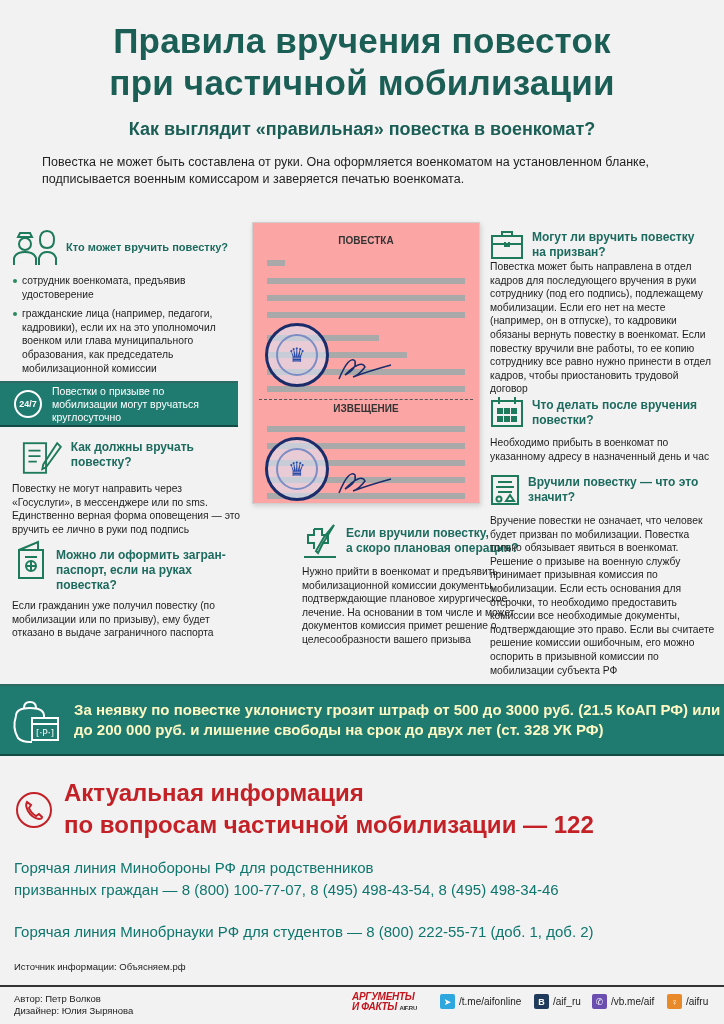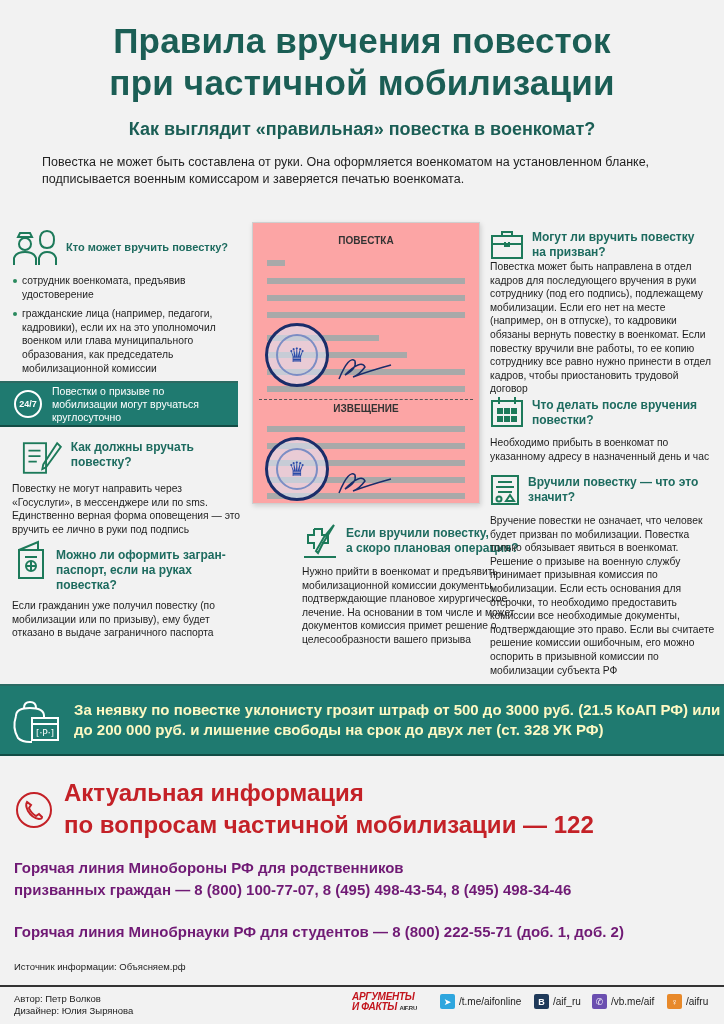--- a/index.html
+++ b/index.html
@@ -19,21 +19,21 @@
   .doc { left: 252px; top: 222px; width: 228px; height: 282px; background: #fca5a5; border: 1px solid #cfcfcf; box-shadow: 1px 2px 5px rgba(0,0,0,0.15); }
   .doc .head { position: absolute; left: 0; width: 100%; text-align: center; font-weight: bold; font-size: 10px; color: #333; }
   .doc .bar { position: absolute; height: 6px; background: #a9a9a9; }
   .doc .sep { position: absolute; left: 6px; right: 6px; top: 176px; border-top: 1px dashed #555; }
   .seal { position: absolute; width: 64px; height: 64px; border: 3px solid #1a2d6a; border-radius: 50%; background: rgba(220,228,245,0.6); }
   .seal .ring { position: absolute; left: 8px; top: 8px; width: 42px; height: 42px; border: 2px solid #7b8dc4; border-radius: 50%; }
   .seal .eagle { position: absolute; left: 17px; top: 16px; width: 24px; height: 26px; color: #2a4aa8; font-size: 20px; line-height: 26px; text-align: center; }
   .fine-banner { left: 0; top: 684px; width: 724px; height: 72px; background: #1f7a70; border-top: 2px solid #2b6b64; border-bottom: 2px solid #134c45; }
   .fine-banner .ftxt { position: absolute; left: 74px; top: 14px; color: #fef9c3; font-weight: bold; font-size: 15px; line-height: 20px; }
   .red-title { left: 64px; top: 777px; color: #c42127; font-weight: bold; font-size: 24px; line-height: 32px; }
-  .red-line { color: #701a75; font-weight: bold; font-size: 15px; line-height: 22px; }
+  .red-line { color: #0f766e; font-weight: normal; font-size: 15px; line-height: 22px; }
   .source { left: 14px; top: 961px; font-size: 9.5px; color: #222; }
   .footer-line { left: 0; top: 985px; width: 724px; border-top: 2px solid #333; }
   .credits { left: 14px; top: 993px; font-size: 9.5px; line-height: 12px; color: #222; }
   .social { top: 994px; display: flex; align-items: center; gap: 4px; font-size: 10px; color: #222; }
   .sbox { width: 15px; height: 15px; border-radius: 2px; display: inline-flex; align-items: center; justify-content: center; color: #fff; font-size: 9px; font-weight: bold; }
   .aif-logo { left: 352px; top: 992px; color: #c2141c; font-weight: bold; font-style: italic; font-size: 10px; line-height: 10px; letter-spacing: -0.3px; }
 </style>
 </head>
 <body>
 

